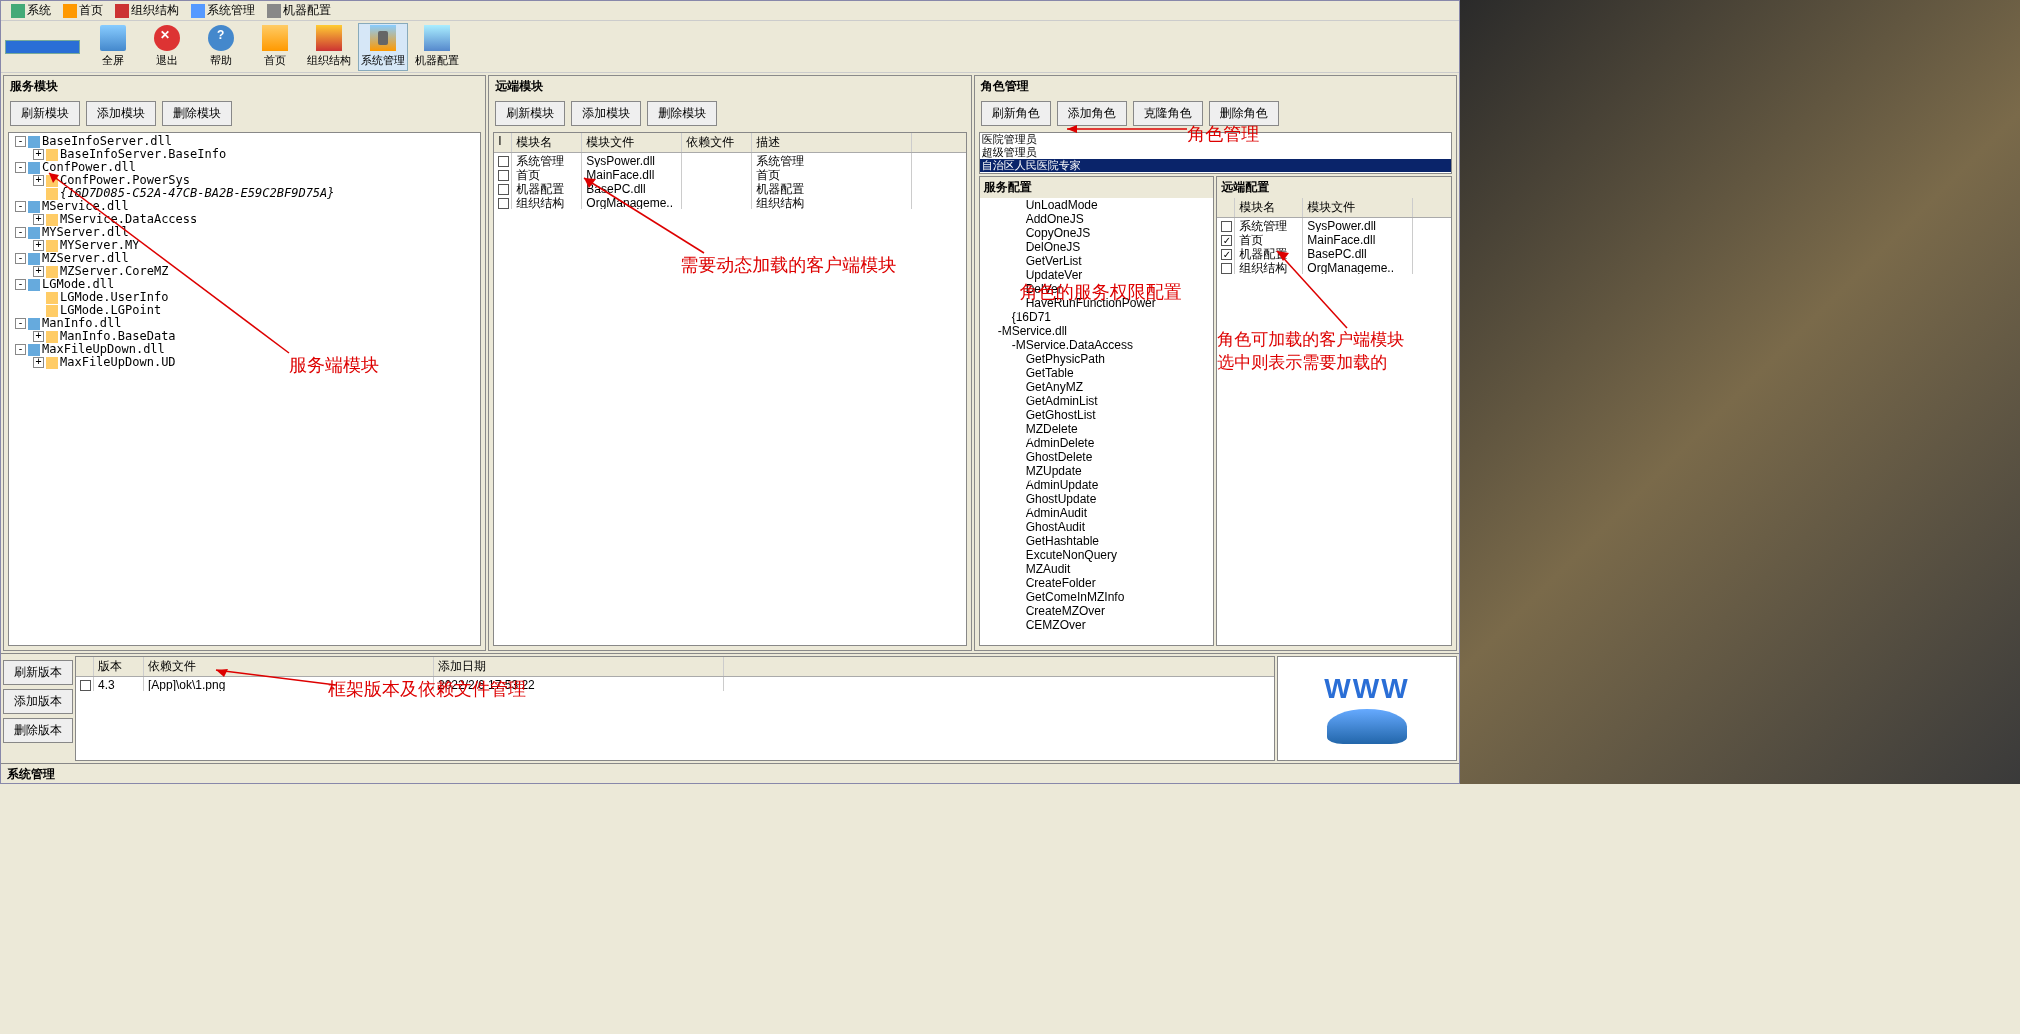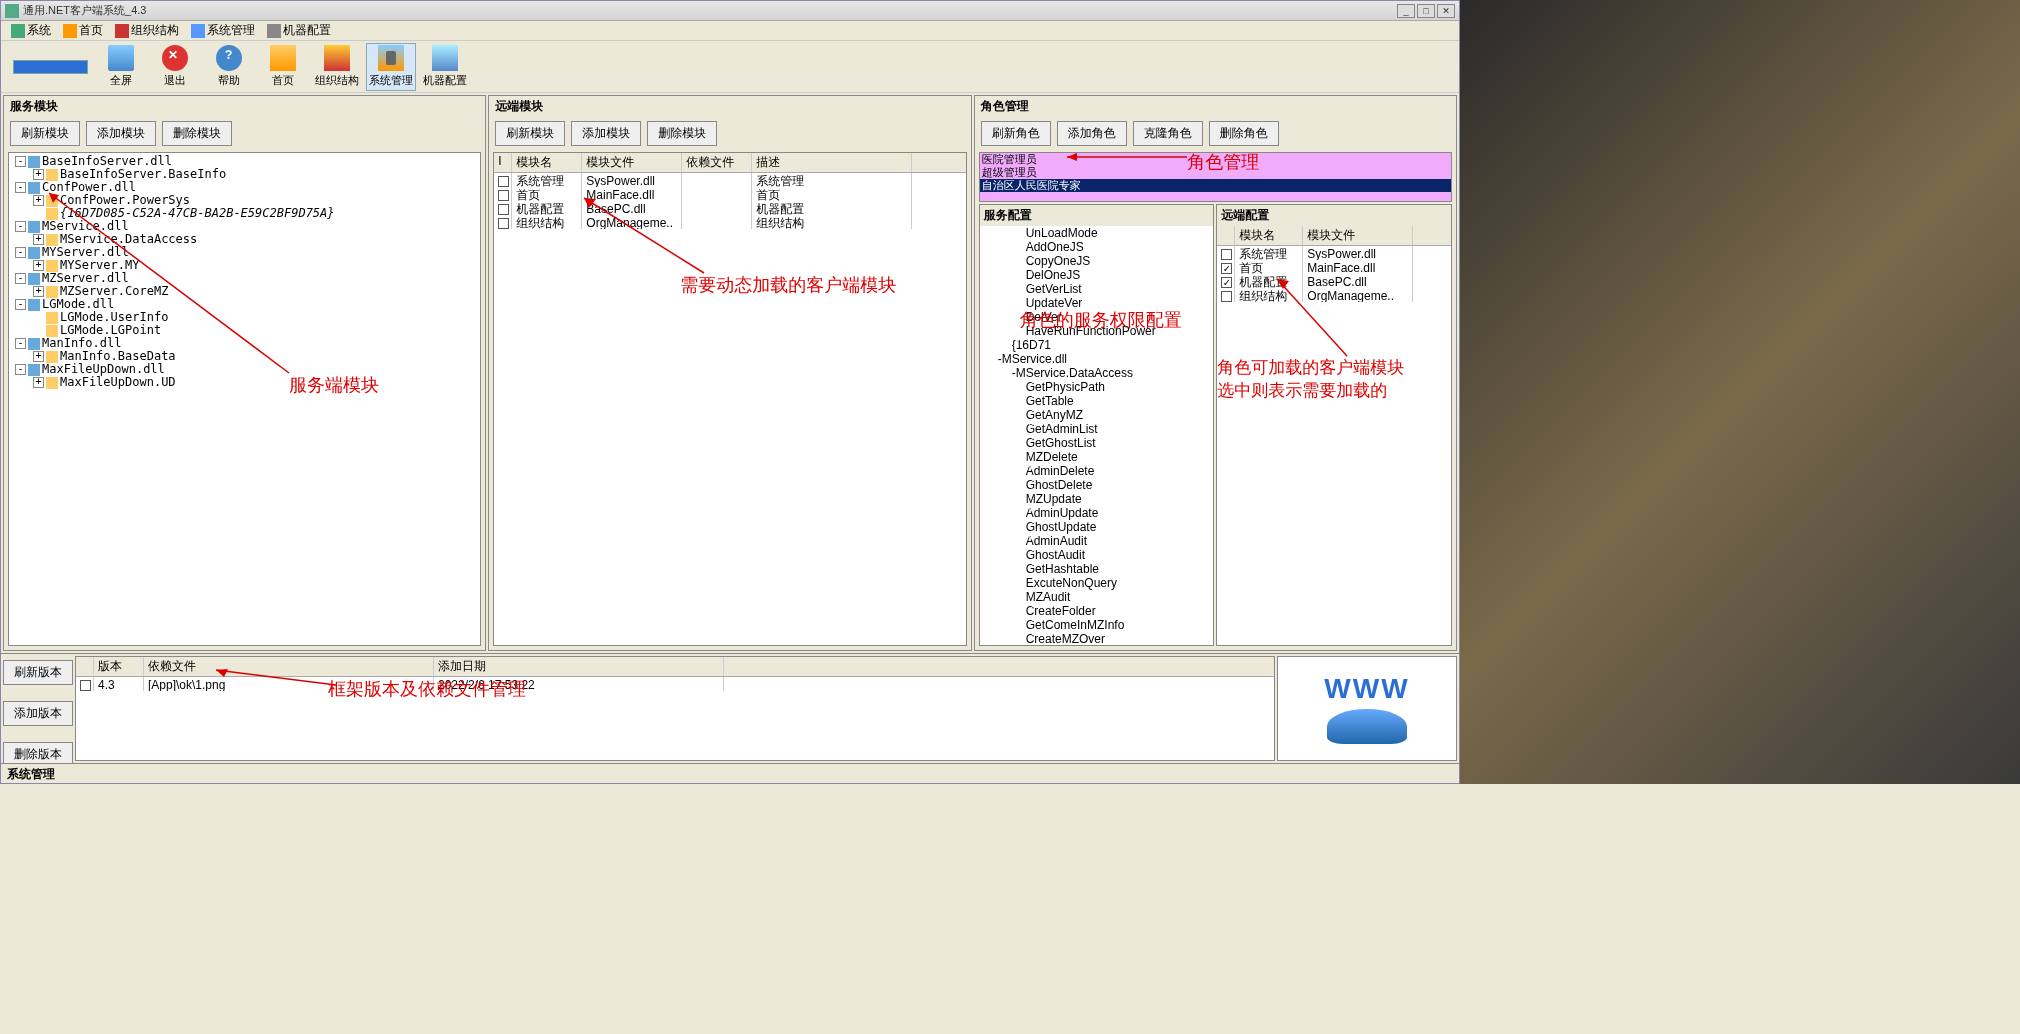--- a/index.html
+++ b/index.html
@@ -10,21 +10,21 @@
 .titlebar .spacer { flex: 1; }
 .titlebar .winbtn { width: 18px; height: 14px; border: 1px solid #888; background: #ddd; margin-left: 2px; font-size: 9px; text-align: center; line-height: 12px; cursor: pointer; }
 .menubar { height: 20px; display: flex; align-items: center; padding: 0 4px; background: #ece9d8; border-bottom: 1px solid #ccc; }
 .menubar .mitem { padding: 2px 6px; cursor: pointer; font-size: 12px; display: flex; align-items: center; }
 .menubar .mitem .mi-ico { width: 14px; height: 14px; margin-right: 2px; display: inline-block; }
 .ico-sys { background: #4a7; }
 .ico-home { background: #f90; }
 .ico-org { background: #c33; }
 .ico-mgmt { background: #59f; }
 .ico-mach { background: #888; }
-.toolbar { height: 52px; background: #ece9d8; display: flex; align-items: center; border-bottom: 1px solid #ccc; padding: 0 10px; }
+.toolbar { height: 52px; background: #ece9d8; display: flex; align-items: center; border-bottom: 1px solid #ccc; padding: 0 2px; }
 .prog { width: 75px; height: 14px; background: linear-gradient(to right,#2a6ed6,#2a6ed6); margin: 0 6px 0 2px; border: 1px solid #7a9; }
 .tbtn { width: 50px; height: 48px; display: flex; flex-direction: column; align-items: center; justify-content: center; cursor: pointer; margin: 0 2px; }
 .tbtn.active { background: #d6e7f7; border: 1px solid #8ab; }
 .tbtn .ti { width: 26px; height: 26px; margin-bottom: 2px; }
 .tbtn .tl { font-size: 11px; }
 .ti-full { background: linear-gradient(#8cf,#48c); border-radius: 2px; }
 .ti-exit { background: #d33; border-radius: 50%; position: relative; }
 .ti-exit::after { content: "✕"; color: #fff; position: absolute; left: 6px; top: 3px; font-weight: bold; }
 .ti-help { background: #48c; border-radius: 50%; position: relative; }
 .ti-help::after { content: "?"; color: #fff; position: absolute; left: 9px; top: 3px; font-weight: bold; }
@@ -49,50 +49,42 @@
 .ico-cls { background: #fc6; }
 .ico-ok { background: #3b3; border-radius: 50%; position: relative; }
 .ico-ok::after { content: "✓"; color: #fff; font-size: 9px; position: absolute; left: 2px; top: -1px; }
 .ico-no { background: #d33; border-radius: 50%; position: relative; }
 .ico-no::after { content: "✕"; color: #fff; font-size: 8px; position: absolute; left: 2px; top: 0; }
 .grid { flex: 1; background: #fff; border: 1px solid #888; margin: 2px 4px 4px 4px; overflow: auto; font-size: 12px; }
 .ghead { display: flex; background: #ece9d8; border-bottom: 1px solid #aaa; }
 .gcell { border-right: 1px solid #ccc; padding: 1px 4px; white-space: nowrap; overflow: hidden; }
 .grow { display: flex; height: 14px; line-height: 14px; }
 .ck { width: 11px; height: 11px; border: 1px solid #555; display: inline-block; background: #fff; margin-right: 2px; vertical-align: middle; text-align: center; line-height: 9px; font-size: 10px; }
-.rolelist { background: #f0abfc; border: 1px solid #888; margin: 2px 4px 2px 4px; height: 50px; font-size: 11px; overflow: hidden; }
+.rolelist { background: #ffffff; border: 1px solid #888; margin: 2px 4px 2px 4px; height: 42px; font-size: 11px; overflow: hidden; }
 .rolelist .rrow { padding: 0 2px; height: 13px; line-height: 13px; }
 .rolelist .rrow.sel { background: #0a246a; color: #fff; }
 .roleconf { flex: 1; display: flex; gap: 2px; margin: 0 4px 4px 4px; min-height: 0; }
 .rcol { flex: 1; border: 1px solid #888; display: flex; flex-direction: column; background: #ece9d8; min-height: 0; }
 .rcol .rtitle { padding: 2px 4px; font-weight: bold; font-size: 12px; }
 .rcol .rbody { flex: 1; background: #fff; overflow: auto; font-size: 12px; position: relative; }
 .bottom { height: 110px; display: flex; border-top: 1px solid #888; padding: 2px; gap: 2px; }
-.bbtns { width: 70px; display: flex; flex-direction: column; gap: 16px; padding-top: 4px; }
+.bbtns { width: 70px; display: flex; flex-direction: column; gap: 4px; padding-top: 4px; }
 .vgrid { flex: 1; background: #fff; border: 1px solid #888; position: relative; }
 .logo { width: 180px; border: 1px solid #888; background: #fff; display: flex; align-items: center; justify-content: center; flex-direction: column; }
 .www { font-size: 28px; font-weight: bold; color: #2a6ed6; letter-spacing: 2px; }
 .globe { width: 80px; height: 35px; background: linear-gradient(#6af,#26a); border-radius: 50% 50% 20% 20%; margin-top: 4px; }
 .status { height: 20px; border-top: 1px solid #888; padding: 2px 6px; font-size: 12px; font-weight: bold; background: #ece9d8; }
 .ann { position: absolute; color: #d00; font-size: 18px; pointer-events: none; font-family: SimSun; }
 .arrow-svg { position: absolute; pointer-events: none; }
 .outerbg { position: fixed; left: 1460px; top: 0; width: 560px; height: 784px; background: linear-gradient(135deg,#2a2a2a,#7a6a4a,#3a3a3a); }
 </style>
 </head>
 <body>
 
 <div class="window">
-  <div class="titlebar">
-    <span class="ico"></span>
-    <span>通用.NET客户端系统_4.3</span>
-    <span class="spacer"></span>
-    <span class="winbtn">_</span>
-    <span class="winbtn">□</span>
-    <span class="winbtn">✕</span>
-  </div>
 
   <div class="menubar" id="menubar">
       <div class="mitem"><span class="mi-ico ico-sys"></span>系统</div>
       <div class="mitem"><span class="mi-ico ico-home"></span>首页</div>
       <div class="mitem"><span class="mi-ico ico-org"></span>组织结构</div>
       <div class="mitem"><span class="mi-ico ico-mgmt"></span>系统管理</div>
       <div class="mitem"><span class="mi-ico ico-mach"></span>机器配置</div>
     </div>
 
   <div class="toolbar">

